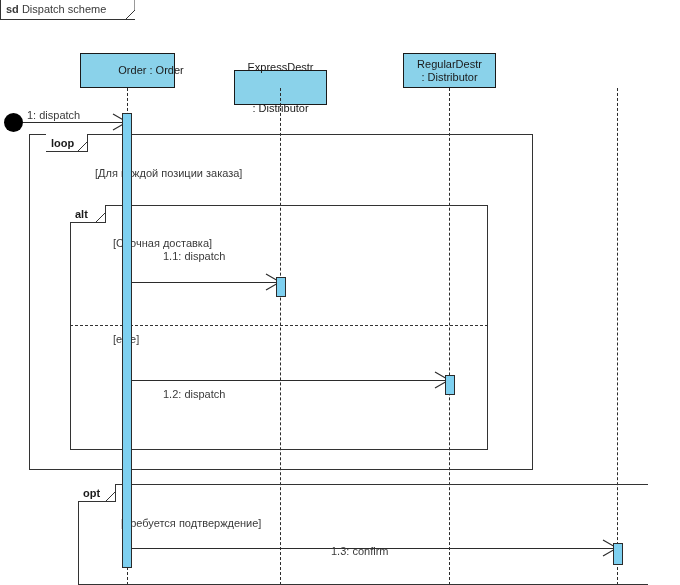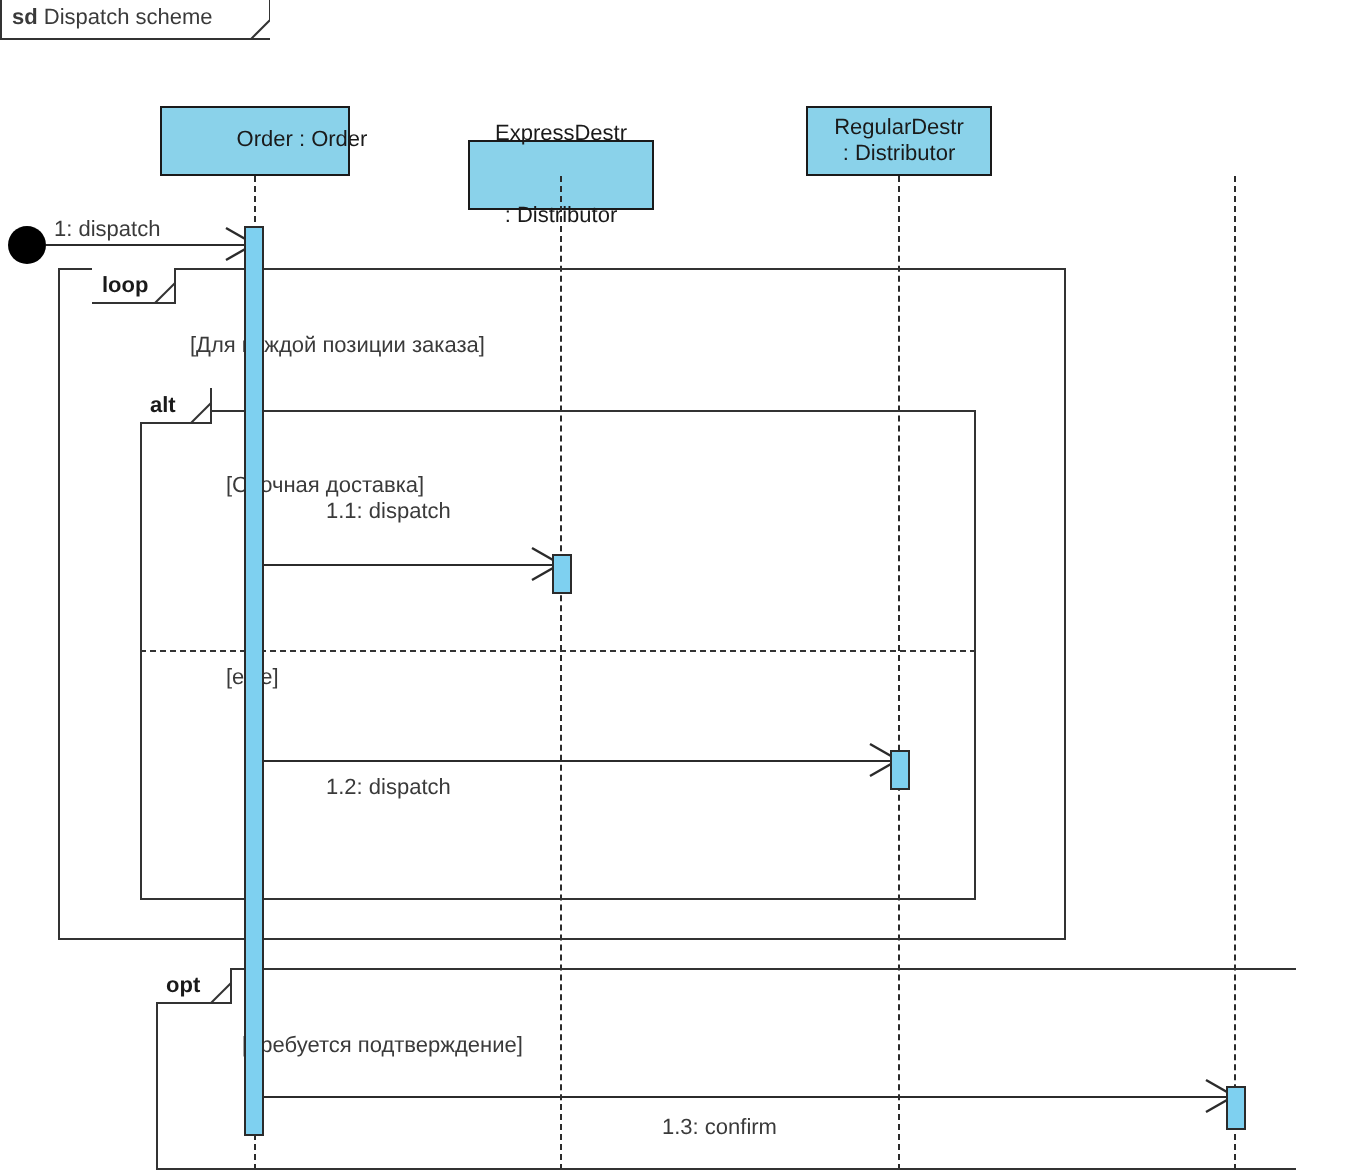--- a/index.html
+++ b/index.html
@@ -203,21 +203,21 @@
     <span class="lbl-inner">loop</span>
     <span class="frag-corner">
       <svg width="11" height="11" viewBox="0 0 11 11">
         <path d="M0,11 L11,0" fill="none" stroke="#333333" stroke-width="1"></path>
       </svg>
     </span>
   </div>
   <div class="guard" style="left:95px; top:168px;">[Для каждой позиции заказа]</div>
 
   <div class="fragment" style="left:70px; top:205px; width:418px; height:245px;"></div>
-  <div class="frag-label" style="left:70px; top:194px; width:36px; height:18px;">
+  <div class="frag-label" style="left:70px; top:205px; width:36px; height:18px;">
     <span class="lbl-inner">alt</span>
     <span class="frag-corner">
       <svg width="11" height="11" viewBox="0 0 11 11">
         <path d="M0,11 L11,0" fill="none" stroke="#333333" stroke-width="1"></path>
       </svg>
     </span>
   </div>
   <div class="guard" style="left:113px; top:238px;">[Срочная доставка]</div>
 
   <div class="operand-sep" style="left:70px; top:325px; width:418px;"></div>
@@ -262,16 +262,16 @@
   </div>
   <div class="msg-label" style="left:163px; top:360px;margin-top:29px;">1.2: dispatch</div>
   <div class="activation" style="left:445px; top:375px; width:10px; height:20px;"></div>
 
   <div class="msg-line" style="left:132px; top:548px; width:481px;"></div>
   <div class="msg-arrow" style="left:598px; top:538px; width:20px; height:20px;">
     <svg width="20" height="20" viewBox="0 0 20 20">
       <path d="M5,2 L19,10 L5,18" fill="none" stroke="#2b2b2b" stroke-width="1.2"></path>
     </svg>
   </div>
-  <div class="msg-label" style="left:331px; top:559px;">1.3: confirm</div>
+  <div class="msg-label" style="left:331px; top:546px;">1.3: confirm</div>
   <div class="activation" style="left:613px; top:543px; width:10px; height:22px;"></div>
 
 </div>
 
 </body></html>

